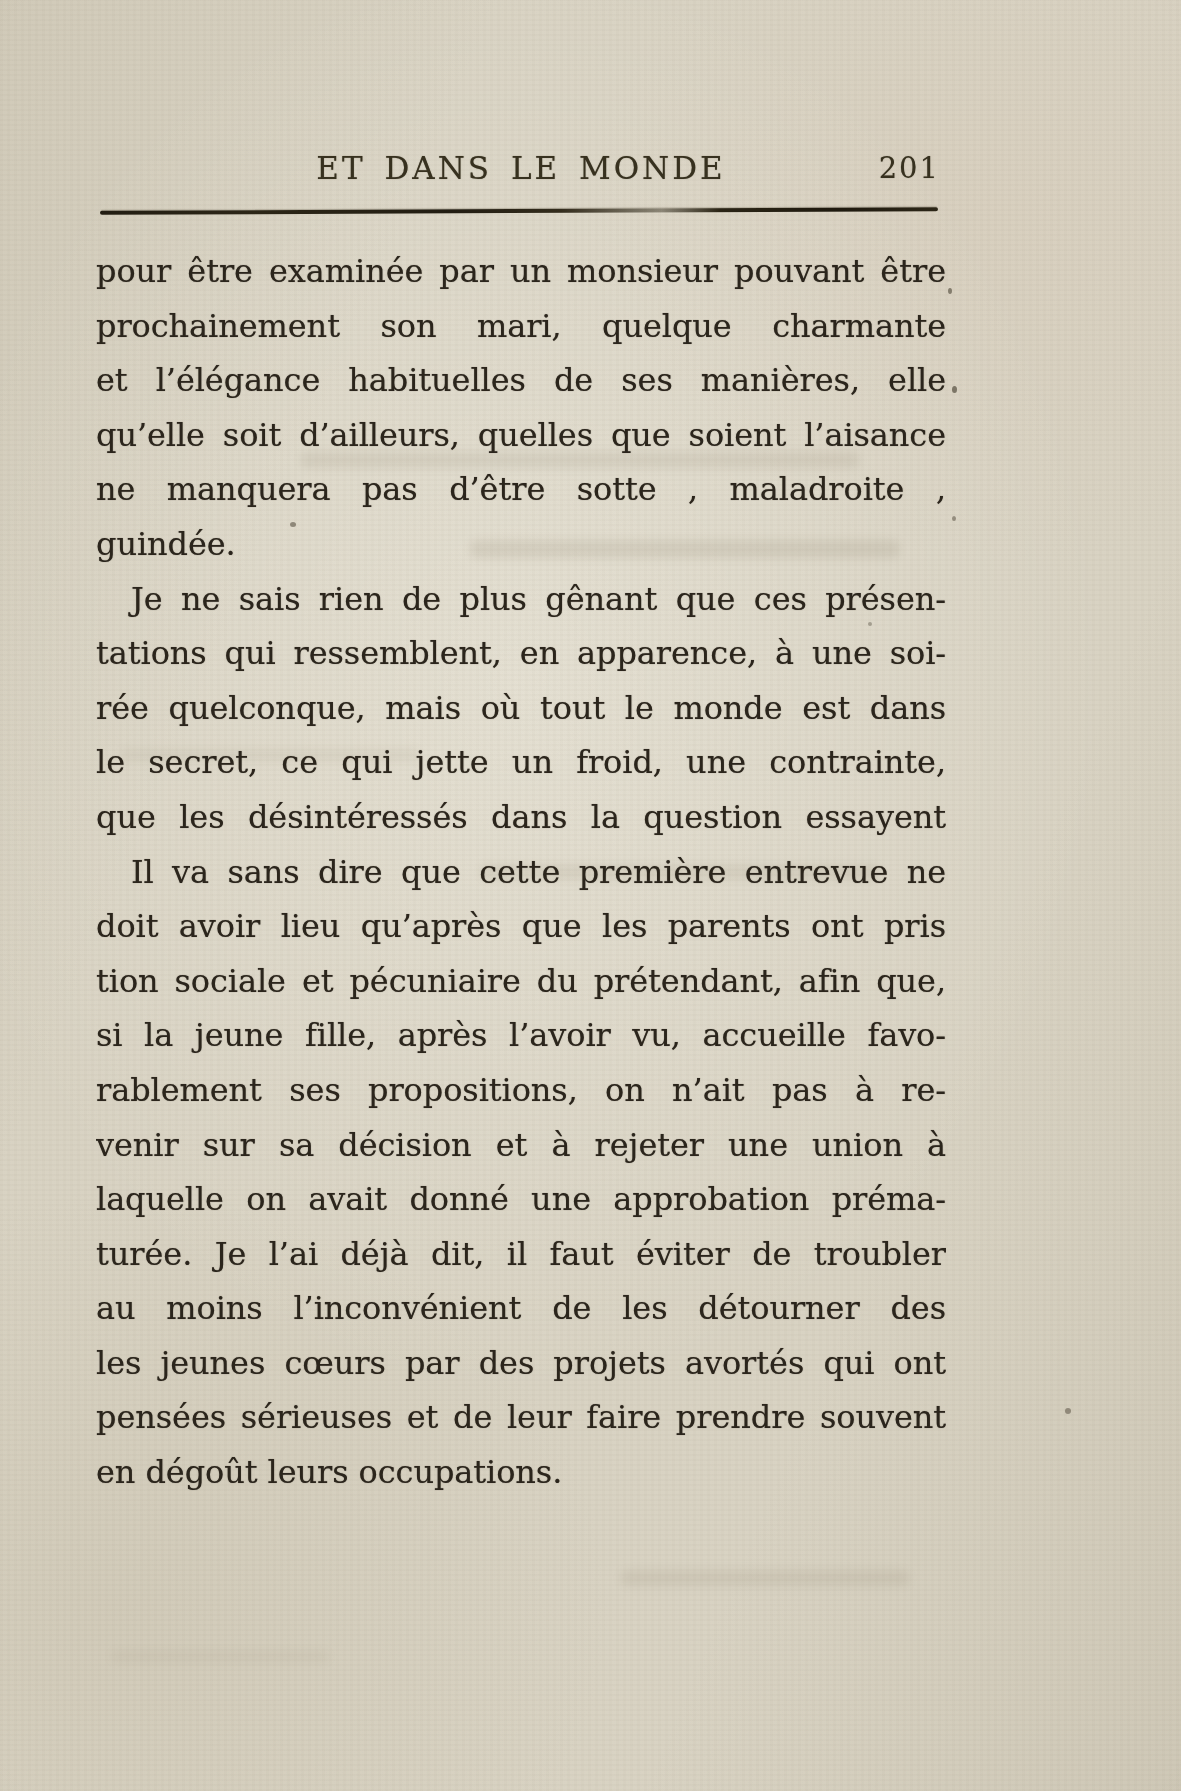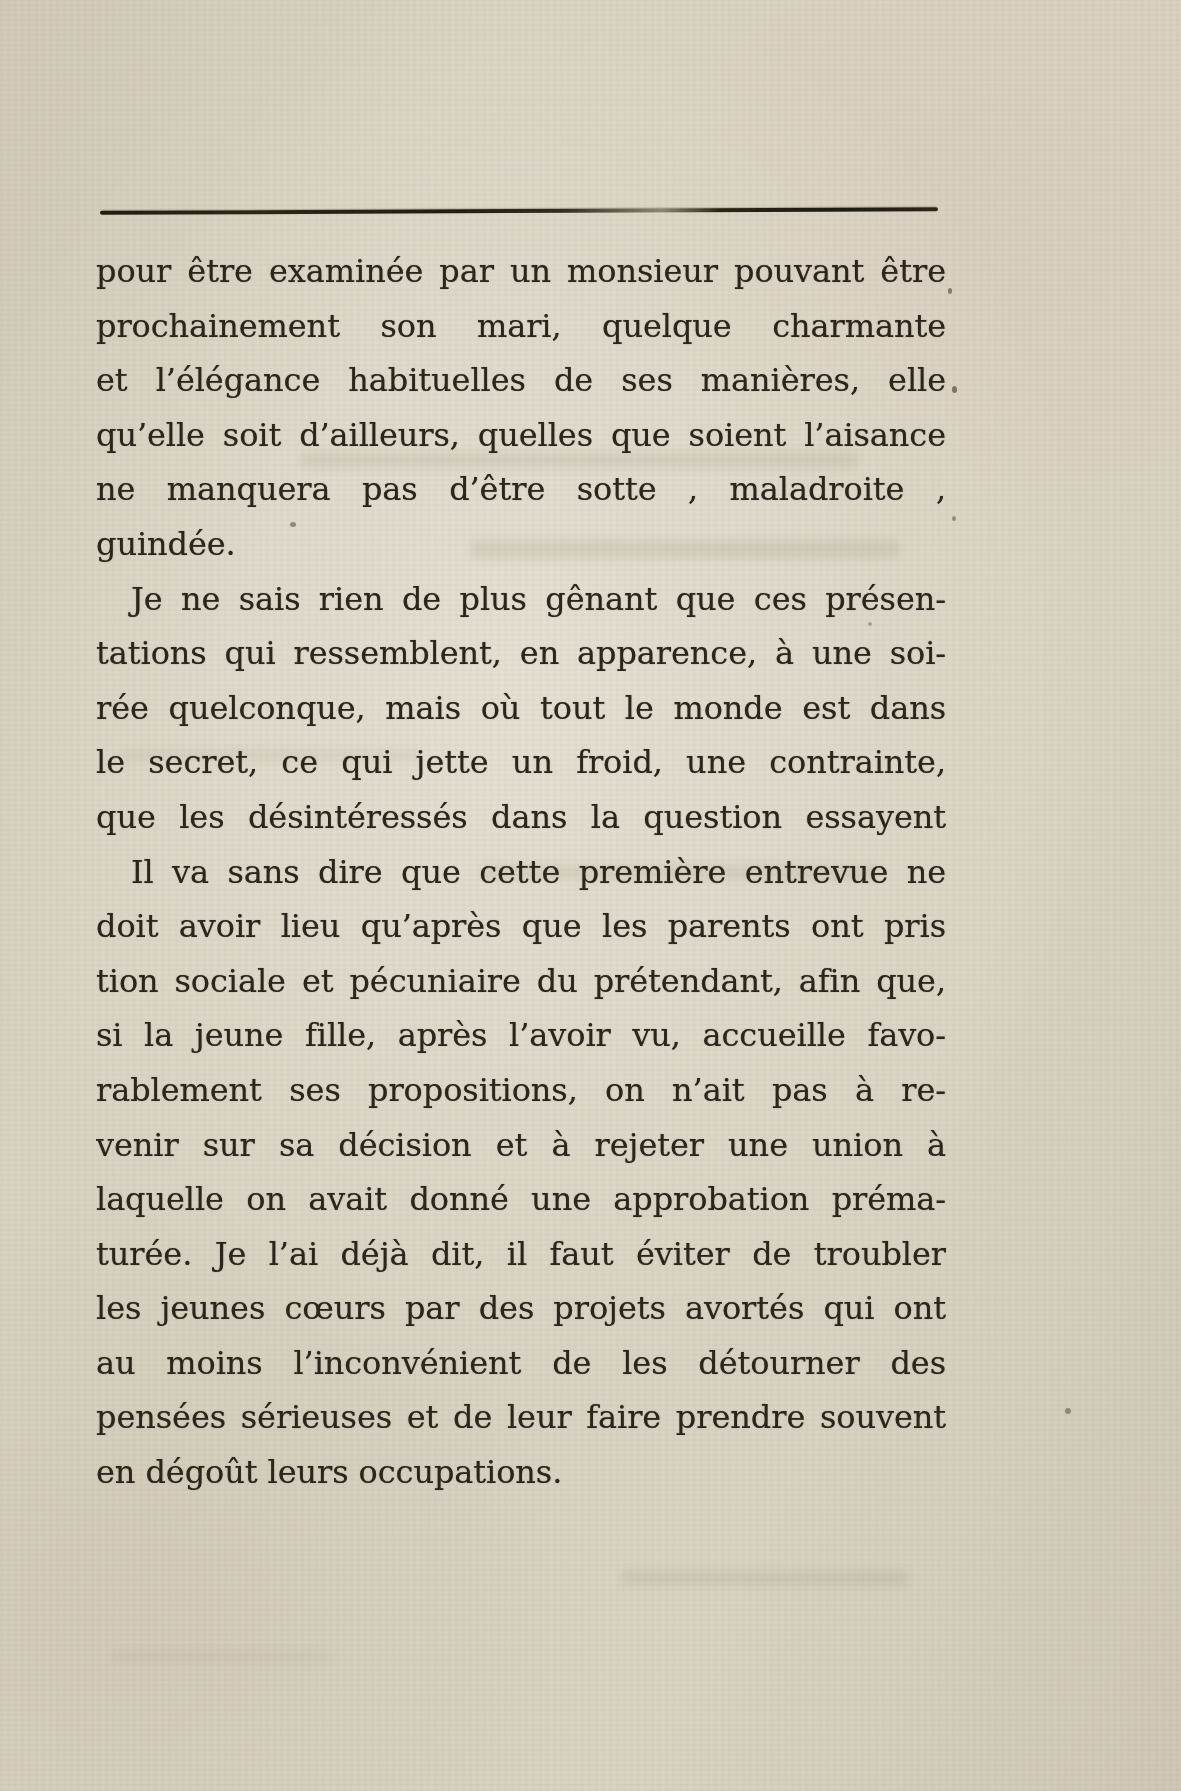--- a/index.html
+++ b/index.html
@@ -113,20 +113,24 @@
   <div class="smudge" style="left:620px; top:1570px; width:290px; height:16px; opacity:0.11;"></div>
   <div class="smudge" style="left:110px; top:1650px; width:220px; height:13px; opacity:0.06;"></div>
 
   <div class="speck" style="left:948px; top:288px; width:4px; height:6px; opacity:0.55;"></div>
   <div class="speck" style="left:952px; top:386px; width:5px; height:7px; opacity:0.6;"></div>
   <div class="speck" style="left:290px; top:522px; width:6px; height:5px; opacity:0.5;"></div>
   <div class="speck" style="left:952px; top:516px; width:4px; height:5px; opacity:0.45;"></div>
   <div class="speck" style="left:868px; top:622px; width:4px; height:4px; opacity:0.35;"></div>
   <div class="speck" style="left:1065px; top:1408px; width:6px; height:6px; opacity:0.45;"></div>
 
+  <div class="running-header">
+    <span class="running-title">ET DANS LE MONDE</span>
+    <span class="page-number">201</span>
+  </div>
 
   <div class="header-rule"></div>
 
   <div class="text-block">
       <div class="line">pour être examinée par un monsieur pouvant être</div>
       <div class="line">prochainement son mari, quelque charmante</div>
       <div class="line">et l’élégance habituelles de ses manières, elle</div>
       <div class="line">qu’elle soit d’ailleurs, quelles que soient l’aisance</div>
       <div class="line">ne manquera pas d’être sotte , maladroite ,</div>
       <div class="line last">guindée.</div>
@@ -136,19 +140,19 @@
       <div class="line">le secret, ce qui jette un froid, une contrainte,</div>
       <div class="line">que les désintéressés dans la question essayent</div>
       <div class="line indent">Il va sans dire que cette première entrevue ne</div>
       <div class="line">doit avoir lieu qu’après que les parents ont pris</div>
       <div class="line">tion sociale et pécuniaire du prétendant, afin que,</div>
       <div class="line">si la jeune fille, après l’avoir vu, accueille favo-</div>
       <div class="line">rablement ses propositions, on n’ait pas à re-</div>
       <div class="line">venir sur sa décision et à rejeter une union à</div>
       <div class="line">laquelle on avait donné une approbation préma-</div>
       <div class="line">turée. Je l’ai déjà dit, il faut éviter de troubler</div>
+      <div class="line">au moins l’inconvénient de les détourner des</div>
       <div class="line">les jeunes cœurs par des projets avortés qui ont</div>
-      <div class="line">au moins l’inconvénient de les détourner des</div>
       <div class="line">pensées sérieuses et de leur faire prendre souvent</div>
       <div class="line last">en dégoût leurs occupations.</div>
     </div>
 
 </div>
 
 </body></html>

